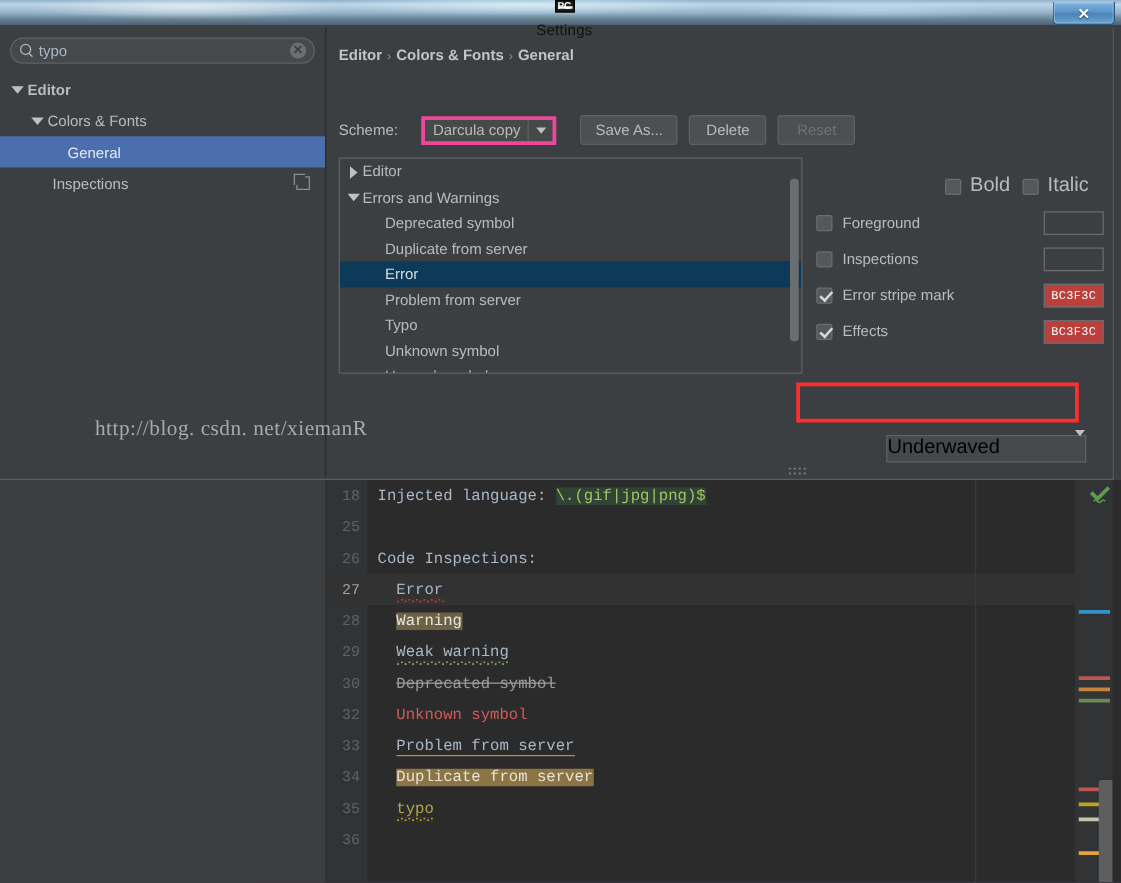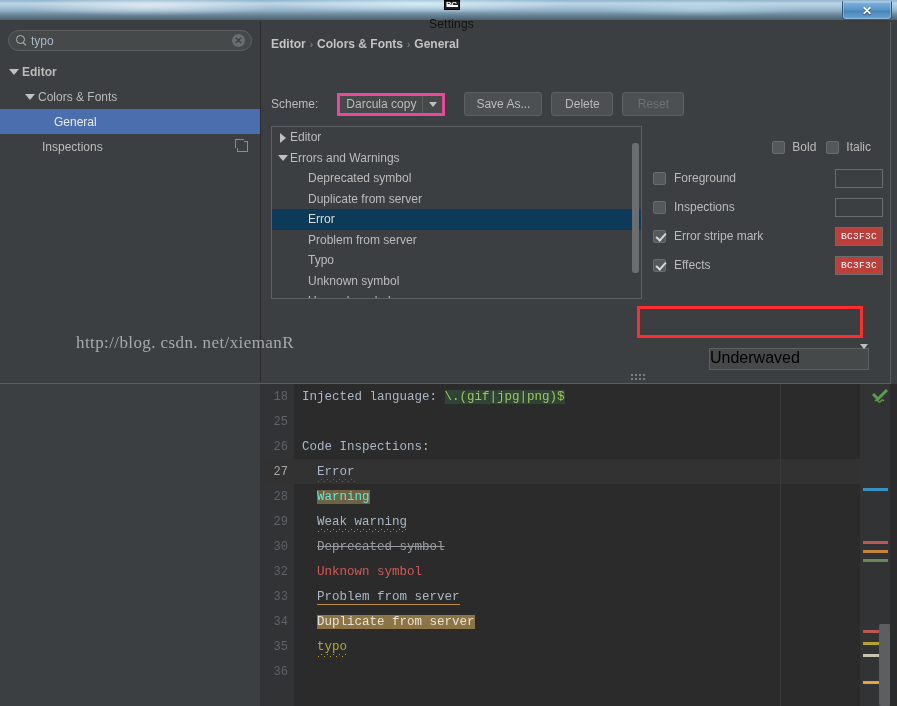--- a/index.html
+++ b/index.html
@@ -189,21 +189,21 @@
   .chk.on { background:#55585a; }
   .chk.on:after{
     content:""; position:absolute; left:3.5px; top:0px; width:4px; height:8px;
     border:solid #d6d8da; border-width:0 2px 2px 0; transform:rotate(42deg);
   }
   .bi-row {
     position:absolute; left:0; top:14px; width:230px; display:flex; gap:10px; justify-content:flex-end;
     padding-right:12px; align-items:center;
   }
   .bi-item { display:flex; align-items:center; gap:7px; }
-  .bi-item span { font-size:12px; color:#bbbbbb; }
+  .bi-item span { font-size:16px; color:#bbbbbb; }
 
   .arow {
     position:absolute; left:0; width:230px; height:24px; display:flex; align-items:center;
   }
   .arow .lbl { font-size:12px; color:#bbbbbb; margin-left:8px; flex:1; white-space:nowrap; }
   .swatch {
     width:48px; height:19px; border:1px solid #6a6d6f; background:transparent; cursor:pointer;
     display:flex; align-items:center; justify-content:center;
     font-family:"Liberation Mono", monospace; font-size:9.5px; color:#ffffff; letter-spacing:.3px;
   }
@@ -270,21 +270,21 @@
       radial-gradient(circle 1.6px at 1.5px 2.6px, #bba32a 60%, transparent 61%),
       radial-gradient(circle 1.6px at 4.5px 0.4px, #bba32a 60%, transparent 61%);
     background-size:6px 3px;
   }
   .wavy-grn::after{
     background-image:
       radial-gradient(circle 1.6px at 1.5px 2.6px, #84a25b 60%, transparent 61%),
       radial-gradient(circle 1.6px at 4.5px 0.4px, #84a25b 60%, transparent 61%);
     background-size:6px 3px;
   }
-  .hl-warn { background:#6e6244; color:#5eead4; }
+  .hl-warn { background:#6e6244; color:#e5e5e5; }
   .hl-dup  { background:#8d7444; color:#e7e2d8; }
   .hl-inj  { background:#2f4434; color:#a5c261; }
   .strike  { text-decoration:line-through; color:#9a9da0; }
   .solid-u-orange { border-bottom:1px solid #bd8c3c; }
   .txt-red { color:#cf5b56; }
 
   
   .mk-gutter {
     position:absolute; right:0; top:0; width:37px; height:322px; background:#313335;
   }

